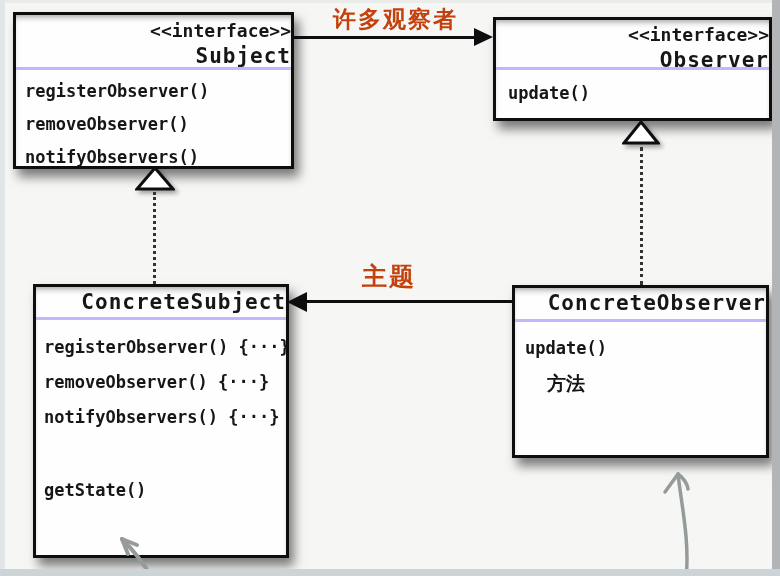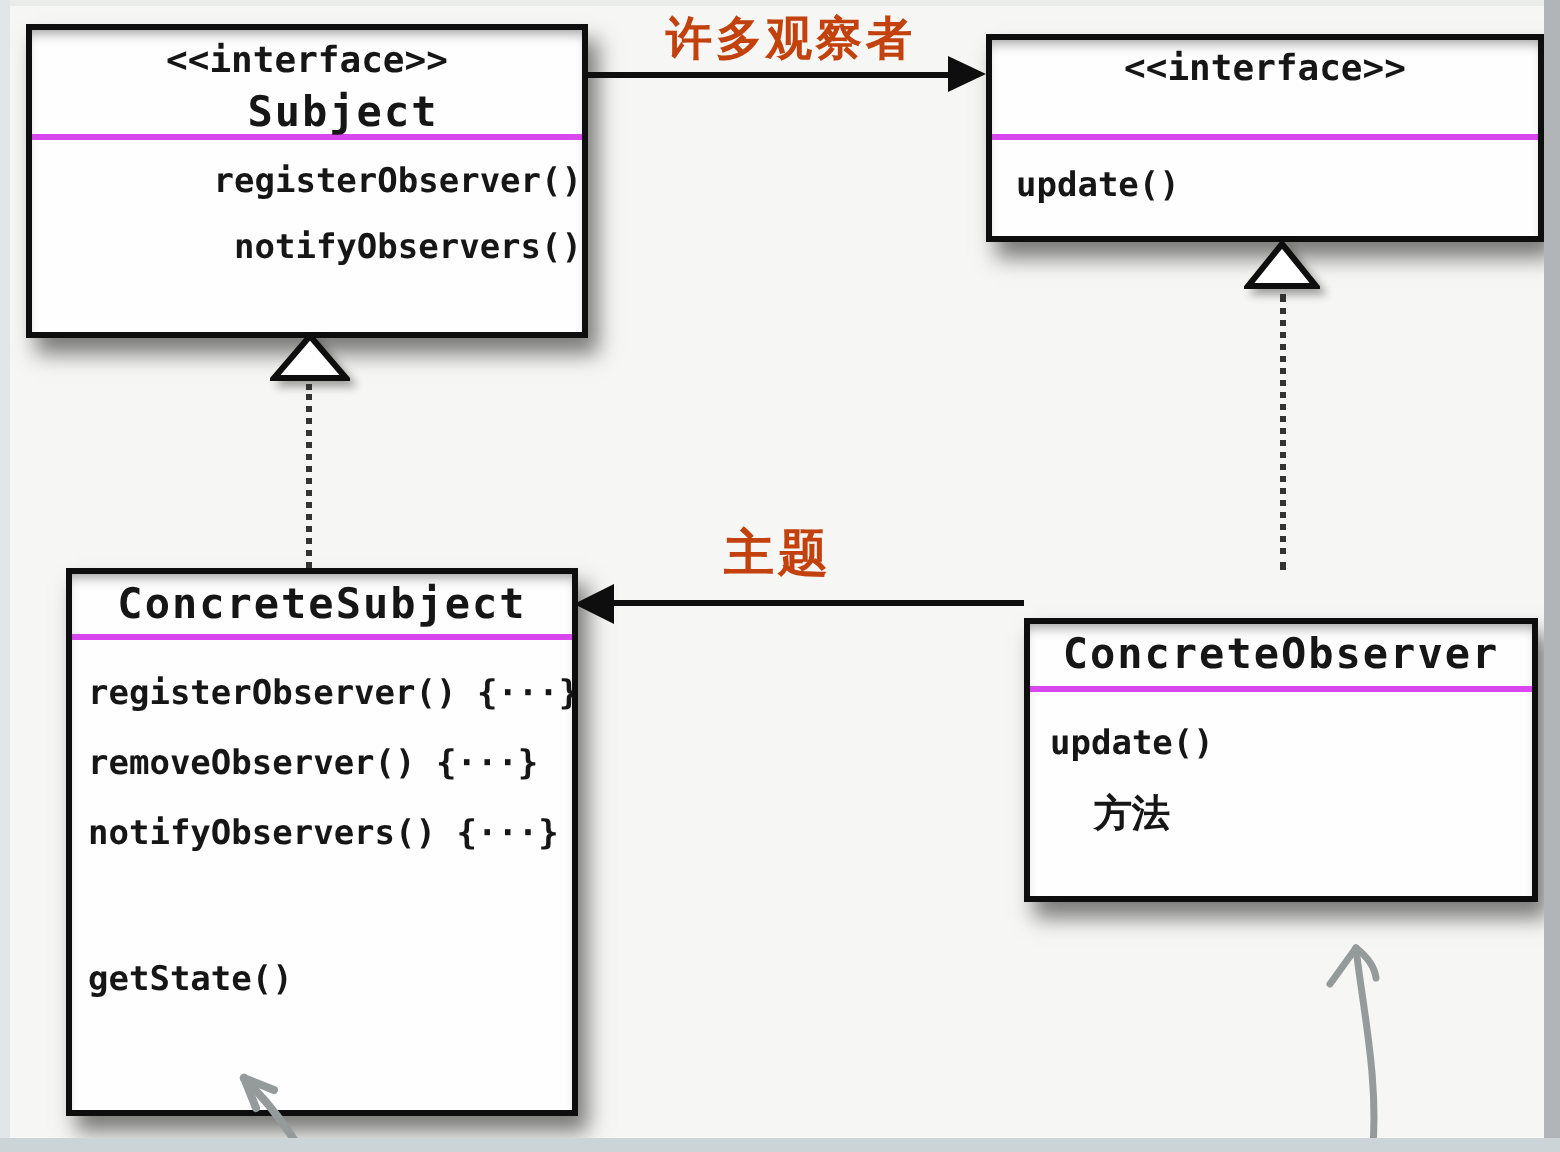--- a/index.html
+++ b/index.html
@@ -15,44 +15,44 @@
   .frame-right{left:772px;top:0;width:8px;height:576px;background:#b1b5b7;}
   .frame-bottom{left:0;top:569px;width:780px;height:7px;background:#ccd4d8;}
 
   
   .uml-box{
     position:absolute;box-sizing:border-box;
     background:#fefefe;border:3px solid #0e0e0e;
     box-shadow:5px 8px 10px rgba(0,0,0,0.5), inset 0 5px 7px -4px rgba(0,0,0,0.45);
     color:#161616;font-weight:bold;overflow:hidden;
   }
-  .uml-header{border-bottom:3px solid #d946ef;text-align:center;box-sizing:border-box;}
+  .uml-header{border-bottom:3px solid #c4b5fd;text-align:right;box-sizing:border-box;}
   .stereotype{font-size:18px;line-height:25px;letter-spacing:0px;}
   .class-name{font-size:21px;line-height:27px;letter-spacing:1px;margin-left:36px;}
   .class-name-solo{font-size:21px;letter-spacing:1px;}
   .uml-body{box-sizing:border-box;}
   .method{font-size:17px;white-space:nowrap;letter-spacing:0px;}
 
   #box-subject{left:13px;top:12px;width:281px;height:157px;}
   #box-subject .uml-header{height:55px;padding-top:3px;}
-  #box-subject .uml-body{padding:5px 0 0 9px;text-align:right;}
+  #box-subject .uml-body{padding:5px 0 0 9px;}
   #box-subject .method{line-height:33px;}
 
   #box-observer{left:493px;top:17px;width:279px;height:104px;}
   #box-observer .uml-header{height:50px;padding-top:2px;}
   #box-observer .uml-body{padding:8px 0 0 12px;}
   #box-observer .method{line-height:30px;}
 
   #box-concrete-subject{left:33px;top:284px;width:256px;height:274px;}
   #box-concrete-subject .uml-header{height:33px;line-height:30px;}
   #box-concrete-subject .uml-body{padding:10px 0 0 8px;}
   #box-concrete-subject .method{line-height:35px;}
   .method-gap{height:38px;}
 
-  #box-concrete-observer{left:512px;top:285px;width:257px;height:142px;margin-top:24px;}
+  #box-concrete-observer{left:512px;top:285px;width:257px;height:173px;}
   #box-concrete-observer .uml-header{height:34px;line-height:31px;}
   #box-concrete-observer .uml-body{padding:8px 0 0 10px;}
   #box-concrete-observer .method{line-height:36px;}
   .cjk-comment{font-family:"Liberation Sans", sans-serif;font-size:19px;}
   .comment-indent{padding-left:22px;}
 
   
   .edge-line{position:absolute;height:3px;background:#0e0e0e;}
   .arrowhead-right{position:absolute;width:0;height:0;
     border-top:9px solid transparent;border-bottom:9px solid transparent;
@@ -83,27 +83,29 @@
 
 <div id="canvas">
 
   <div class="uml-box" id="box-subject">
     <div class="uml-header">
       <div class="stereotype">&lt;&lt;interface&gt;&gt;</div>
       <div class="class-name">Subject</div>
     </div>
     <div class="uml-body">
       <div class="method">registerObserver()</div>
+      <div class="method">removeObserver()</div>
       <div class="method">notifyObservers()</div>
     </div>
   </div>
 
   <div class="uml-box" id="box-observer">
     <div class="uml-header">
       <div class="stereotype">&lt;&lt;interface&gt;&gt;</div>
+      <div class="class-name">Observer</div>
     </div>
     <div class="uml-body">
       <div class="method">update()</div>
     </div>
   </div>
 
   <div class="uml-box" id="box-concrete-subject">
     <div class="uml-header class-name-solo">ConcreteSubject</div>
     <div class="uml-body">
       <div class="method">registerObserver() {···}</div>

